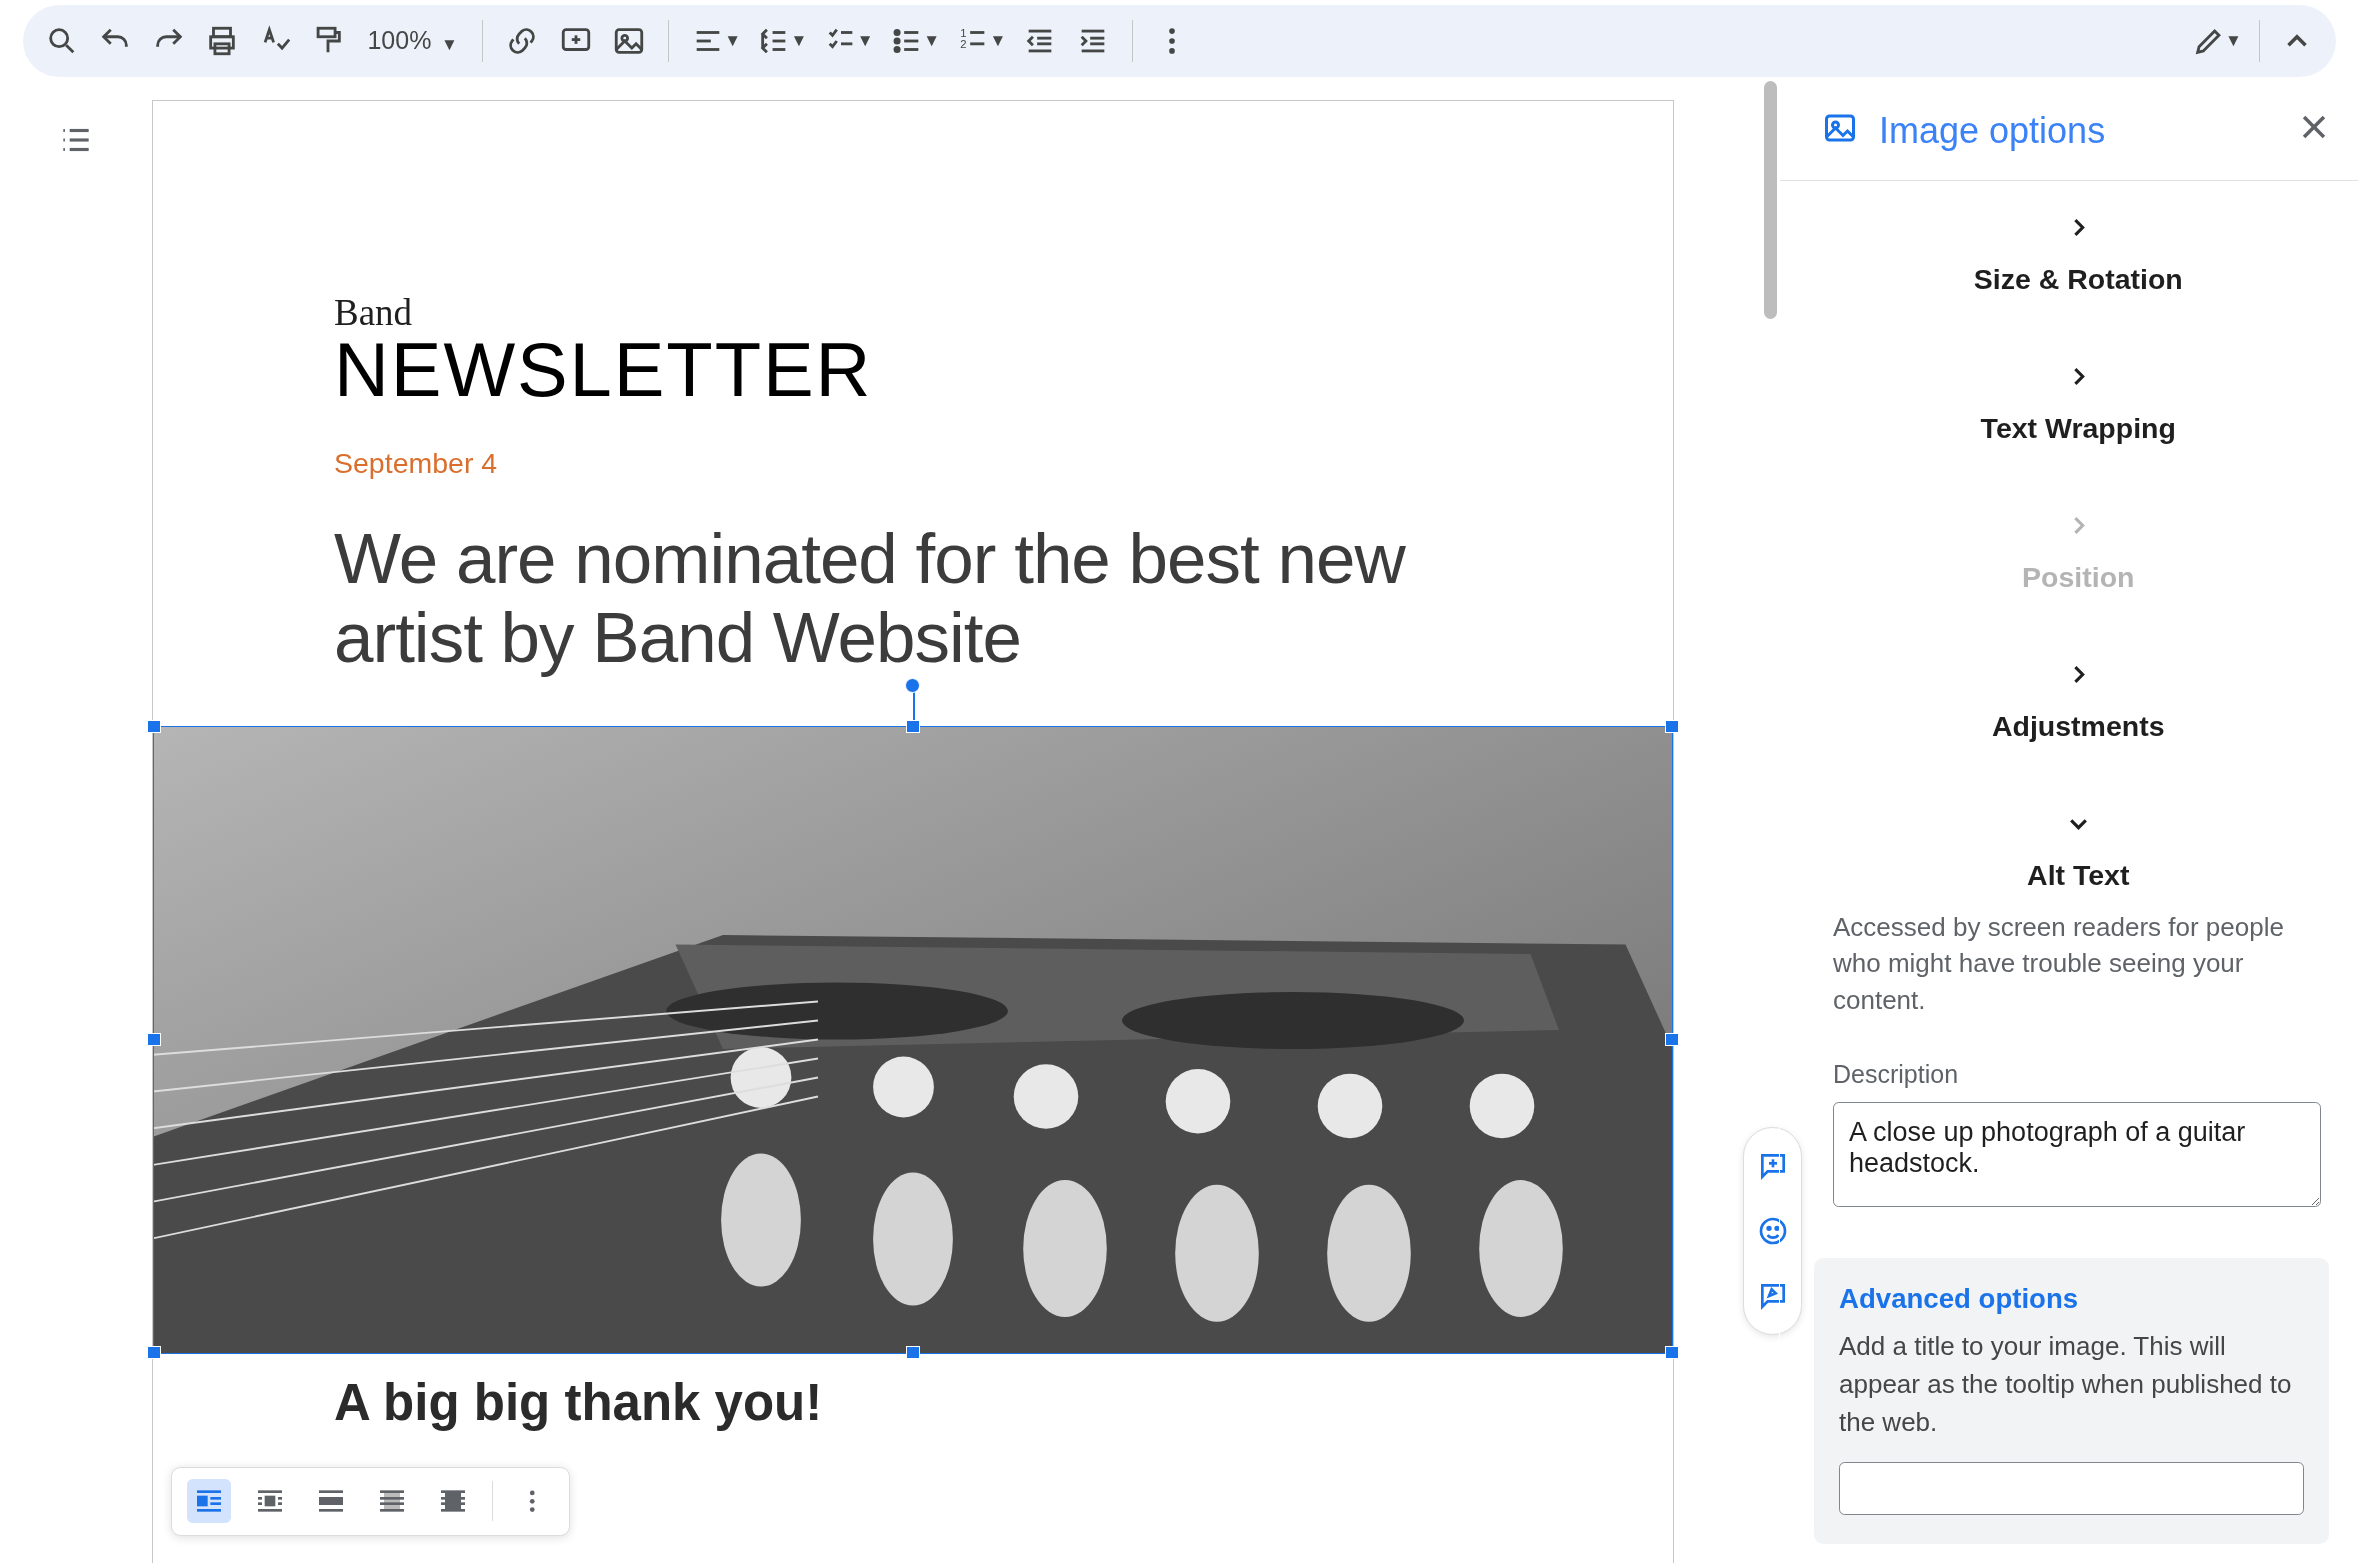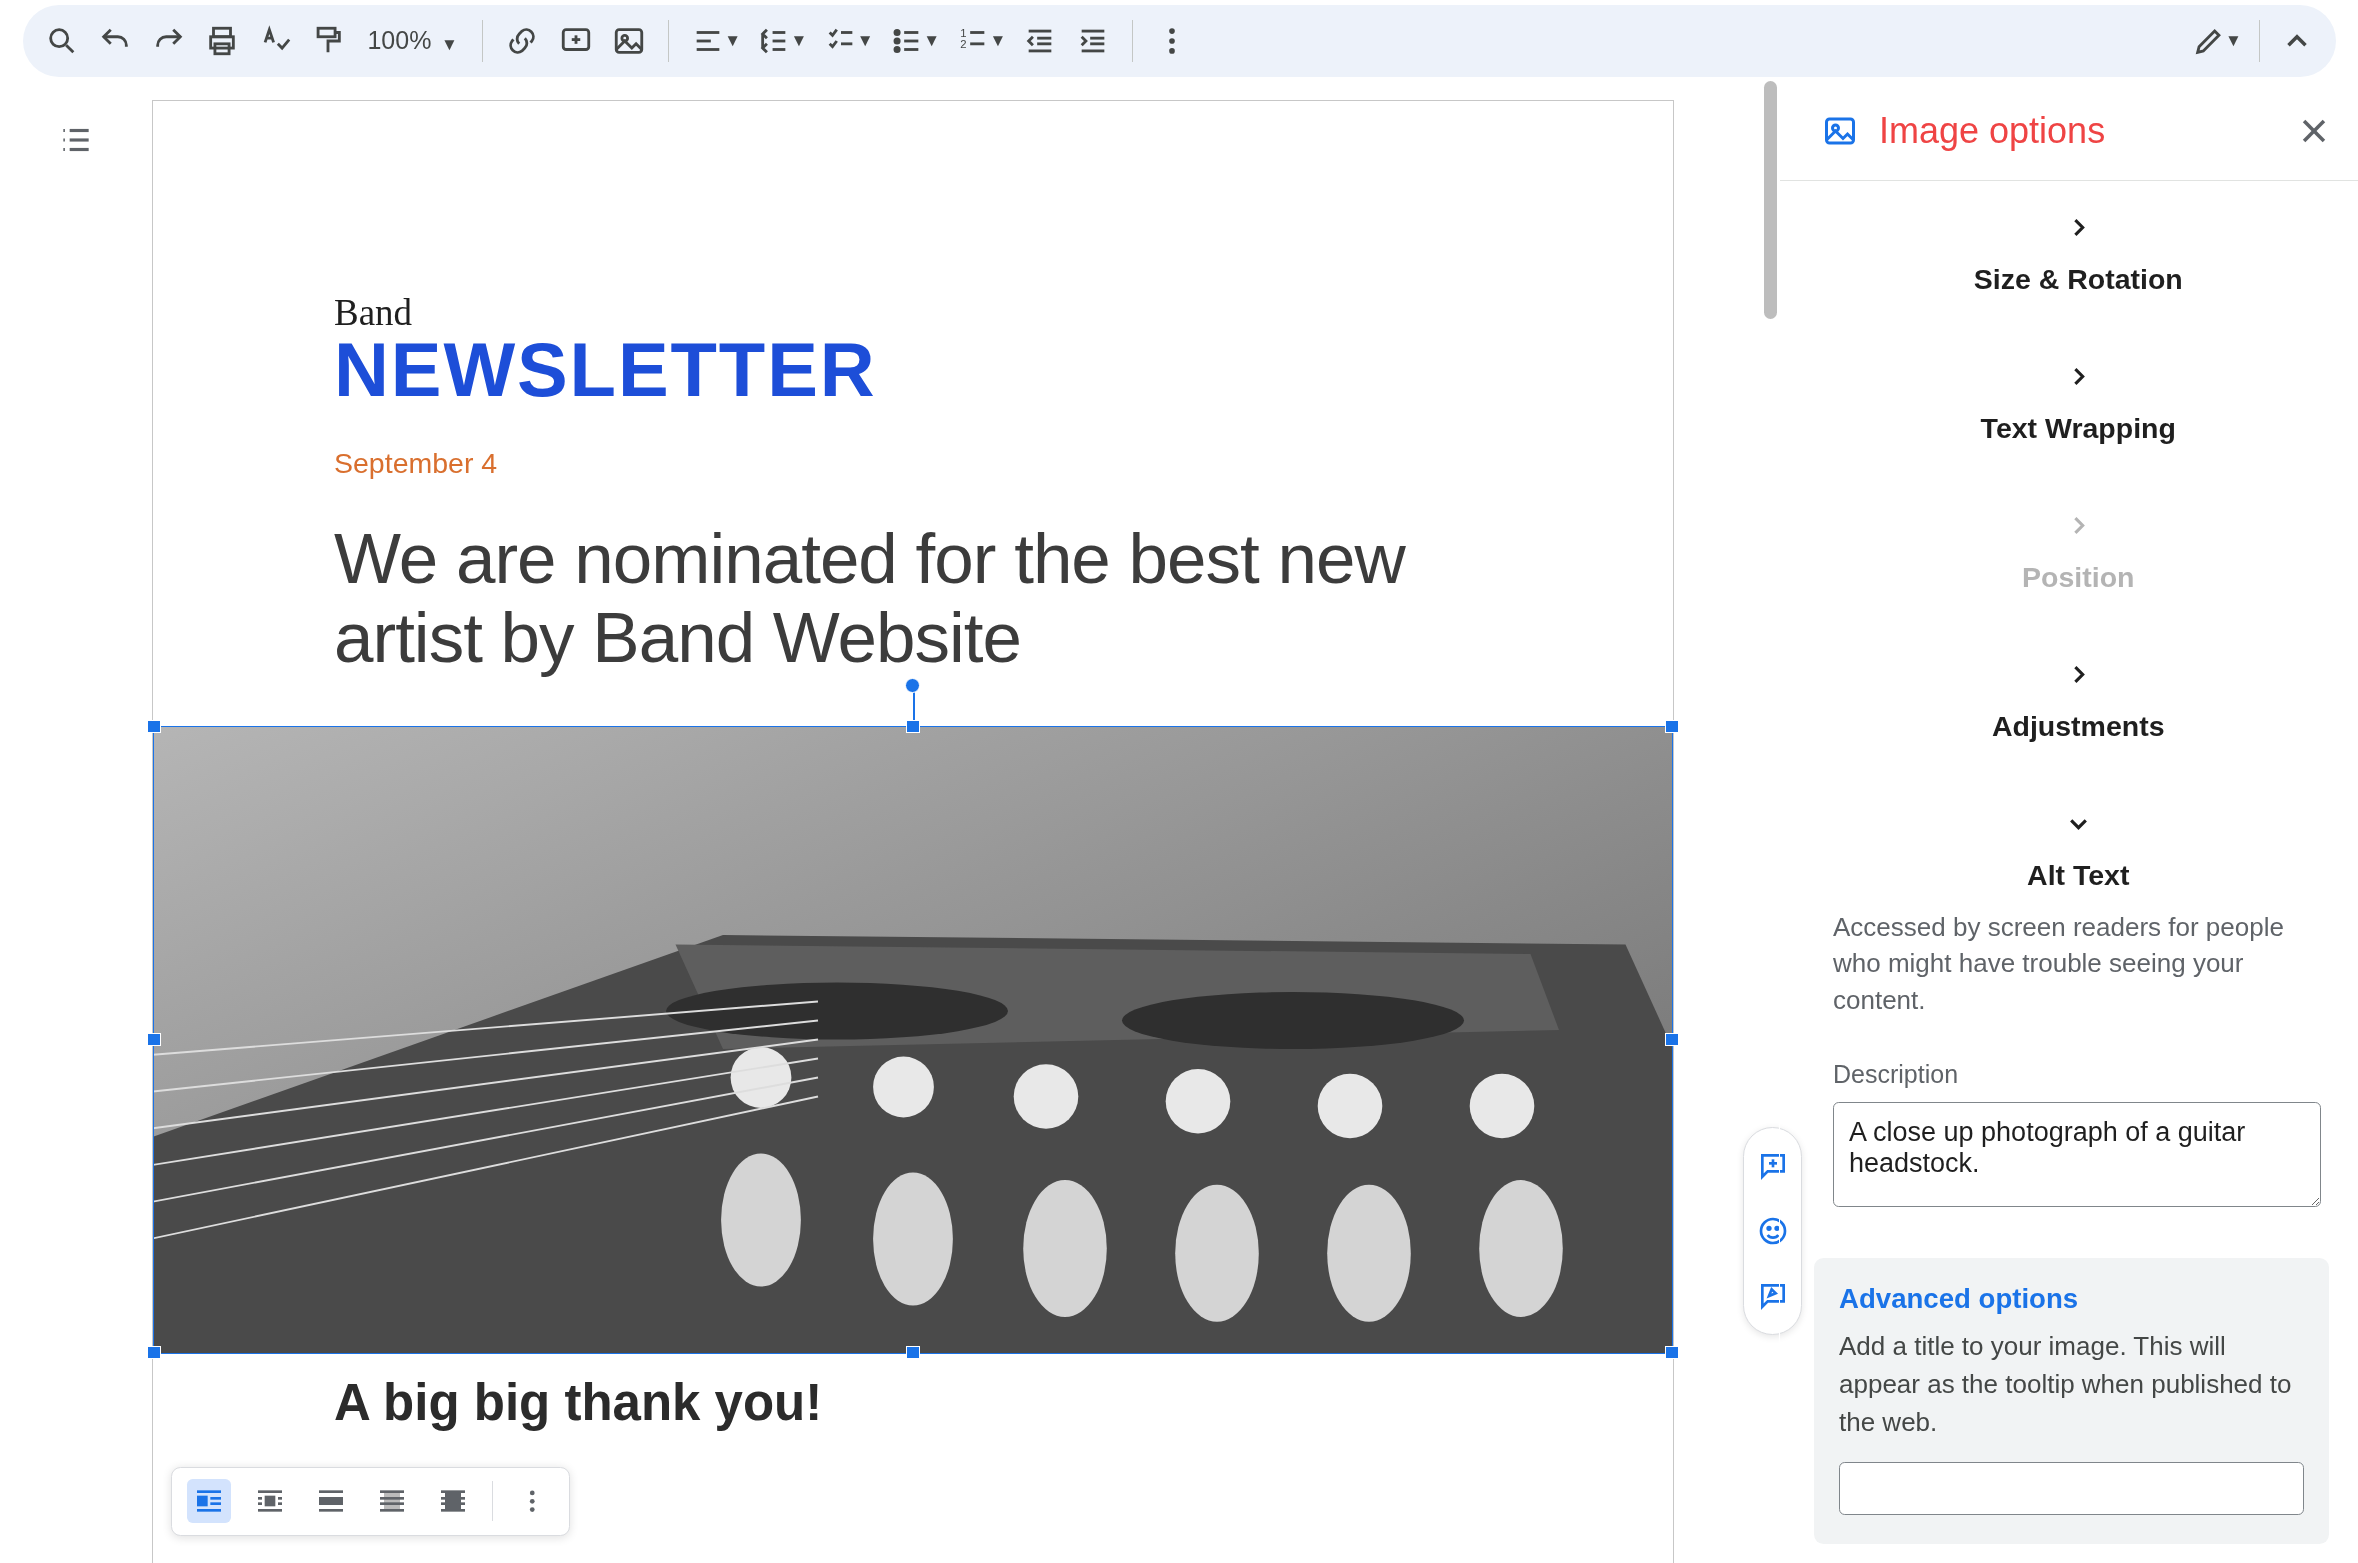--- a/index.html
+++ b/index.html
@@ -19,21 +19,21 @@
 
 
 .main { display: flex; }
 .left-gutter { width: 152px; padding-top: 40px; display: flex; justify-content: center; }
 .outline-icon { width: 38px; height: 38px; color: #5f6368; }
 
 .doc-area { flex: 1; position: relative; }
 .page { width: 1522px; min-height: 1902px; border: 1px solid #c7c7c7; background: #fff; margin: 19px 0 0 0; padding: 190px 181px; position: relative; }
 
 .script-title { font-family: "Brush Script MT", cursive; font-size: 37px; color: #1f1f1f; }
-.newsletter { font-family: "Arial Narrow", "Helvetica Condensed", sans-serif; font-size: 76px; letter-spacing: 1.9px; color: #1d4ed8; margin-top: -7.6px; text-transform: uppercase; font-weight: bold; }
+.newsletter { font-family: "Arial Narrow", "Helvetica Condensed", sans-serif; font-size: 76px; letter-spacing: 1.9px; color: #000000; margin-top: -7.6px; text-transform: uppercase; }
 .date { font-size: 28.5px; color: #d96f2e; margin-top: 34px; font-weight: 500; }
 .headline { font-family: "Arial Narrow", "Helvetica Condensed", sans-serif; font-size: 71px; line-height: 1.1; color: #3c3c3c; margin-top: 40px; font-weight: 400; letter-spacing: -1px; }
 .thanks { font-family: "Arial Narrow", sans-serif; font-size: 51px; color: #2b2b2b; font-weight: 700; margin-top: 19px; }
 
 
 .img-wrap { position: relative; margin: 49px -181px 0 -181px; }
 .sel-img { width: 100%; height: 628px; background: linear-gradient(120deg,#888 0%,#aaa 20%,#666 40%,#999 60%,#555 80%,#777 100%); position: relative; overflow: hidden; }
 .guitar-shape { position:absolute; inset:0; }
 .sel-box { position: absolute; inset: 0; border: 1.9px solid #1a73e8; pointer-events: none; }
 .handle { position: absolute; width: 13.3px; height: 13.3px; background: #1a73e8; border: 1.9px solid #fff; }
@@ -57,21 +57,21 @@
 .wrap-opt { width: 44px; height: 44px; display:flex;align-items:center;justify-content:center;border-radius:5.7px; color:#5f6368;}
 .wrap-opt.active { background: #d3e3fd; color:#1a73e8; }
 .wrap-sep { width:1px; height:40px; background:#dadce0; }
 
 
 .scrollbar { position: absolute; right: 0; top: 0; width: 17px; height: 100%; }
 .scroll-thumb { position: absolute; top: 0; width: 13.3px; left: 1.9px; height: 238px; background: #bdbdbd; border-radius: 7.6px; }
 
 
 .sidebar { width: 580px; border-left: 1px solid #fff; padding: 0; position: relative; }
-.side-head { display: flex; align-items: center; gap: 21px; padding: 28.5px 28.5px 28.5px 42px; font-size: 36px; color: #ef4444; }
+.side-head { display: flex; align-items: flex-start; gap: 21px; padding: 28.5px 28.5px 28.5px 42px; font-size: 36px; color: #3b82f6; }
 .side-head .img-icon { color: #1a73e8; width: 36px; height: 36px; }
 .side-close { margin-left: auto; width:34px;height:34px;color:#5f6368; cursor:pointer;}
 .side-sep { height:1px; background:#e1e3e1; }
 .side-section { display:flex; align-items:center; gap:23px; padding: 34px 28.5px 34px 46px; font-size: 28.5px; font-weight: 600; color:#1f1f1f; cursor:pointer;flex-direction:column;}
 .side-section.disabled { color:#b4b4b4; }
 .side-section .chev { width:25px; height:25px; }
 .alt-body { padding: 0 38px 28.5px 53px; }
 .alt-desc { font-size: 26px; color:#5f6368; line-height:1.4; }
 .field-label { font-size:25px; color:#5f6368; margin-top: 42px; }
 .desc-textarea { width: 100%; min-height: 105px; border:1px solid #80868b; border-radius:5.7px; font-size:27px; padding: 13.3px 15px; margin-top:13.3px; font-family:Arial; resize: both; color:#1f1f1f;}

